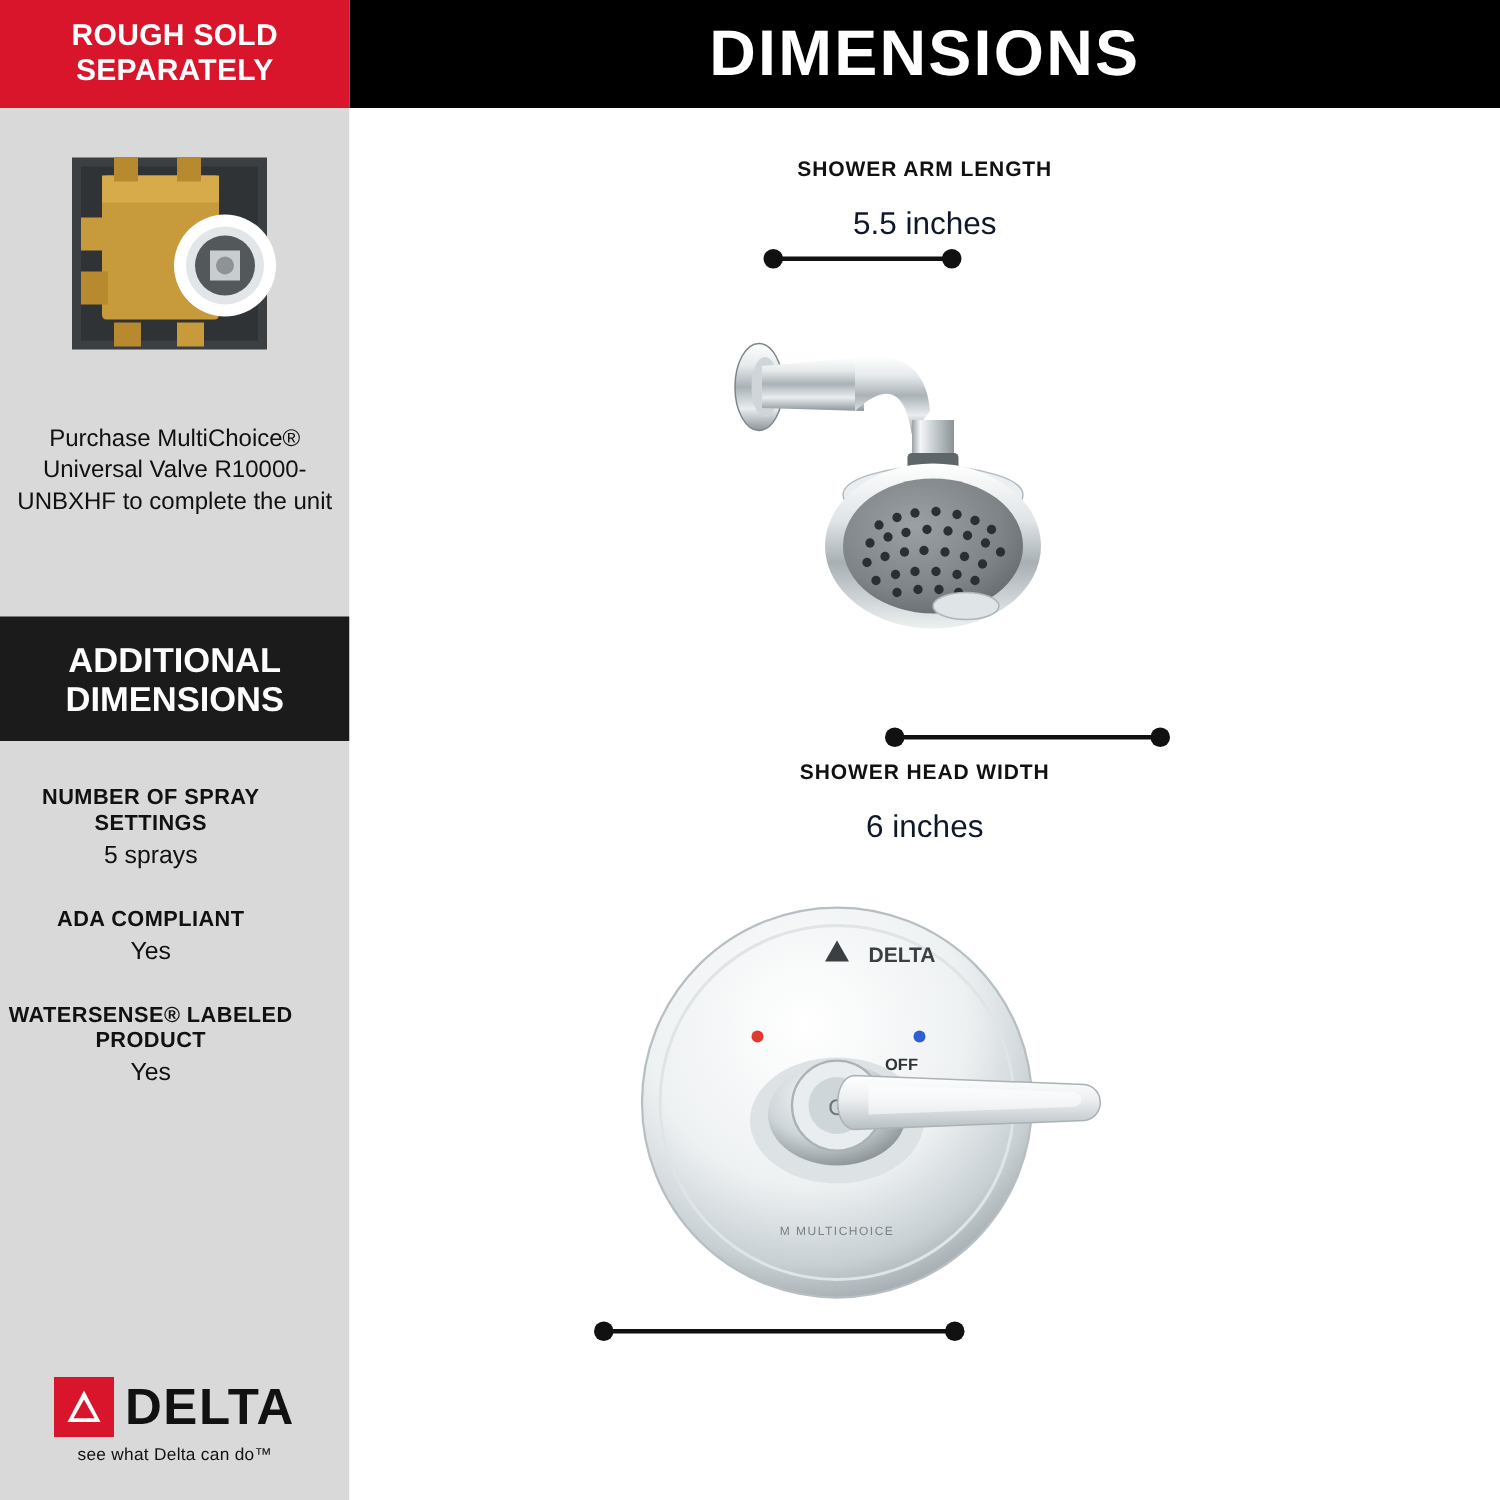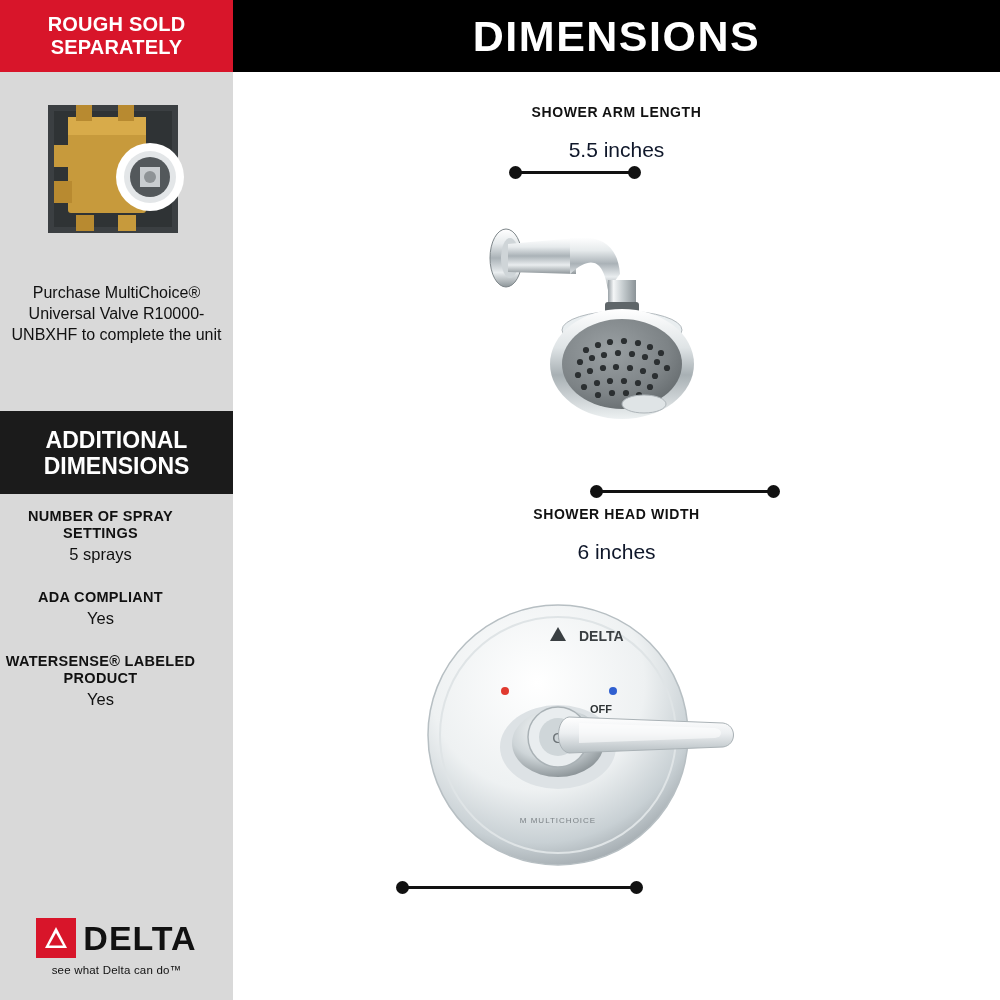--- a/index.html
+++ b/index.html
@@ -33,21 +33,21 @@
     position:absolute;left:0;top:282px;width:233px;
     text-align:center;font-size:16px;line-height:21px;color:#111;
   }
   .add-header{
     position:absolute;left:0;top:411px;width:233px;height:83px;
     background:#1b1b1b;color:#ffffff;
     display:flex;flex-direction:column;align-items:center;justify-content:center;
     font-weight:bold;font-size:23px;line-height:26px;text-align:center;
   }
   .spec-list{
-    position:absolute;left:0;top:508px;width:201px;
+    position:absolute;left:0;top:524px;width:201px;
     text-align:center;color:#111;
   }
   .spec{margin-bottom:24px;}
   .spec .label{font-weight:bold;font-size:14.5px;line-height:17px;letter-spacing:.3px;}
   .spec .value{font-size:16.5px;line-height:21px;margin-top:2px;}
 
   .delta-logo{
     position:absolute;left:0;bottom:24px;width:233px;
     display:flex;flex-direction:column;align-items:center;
   }

